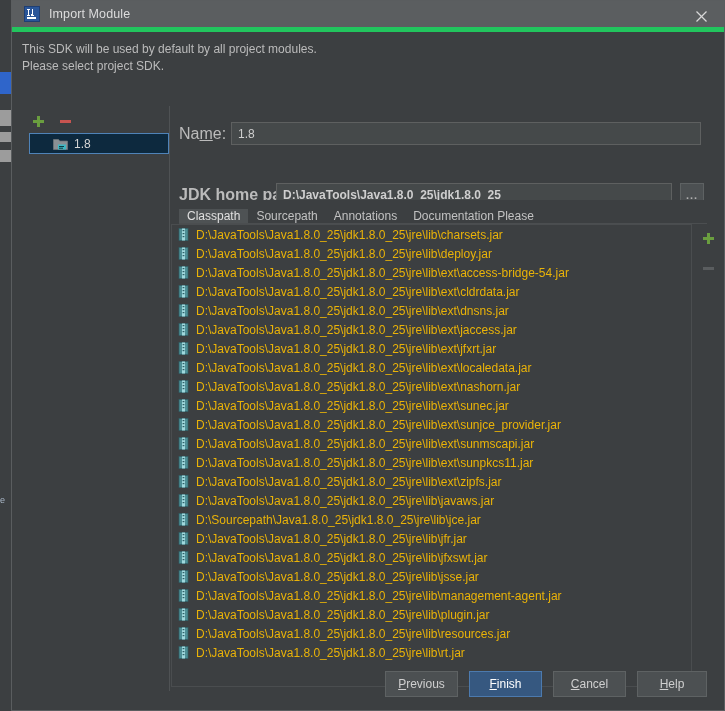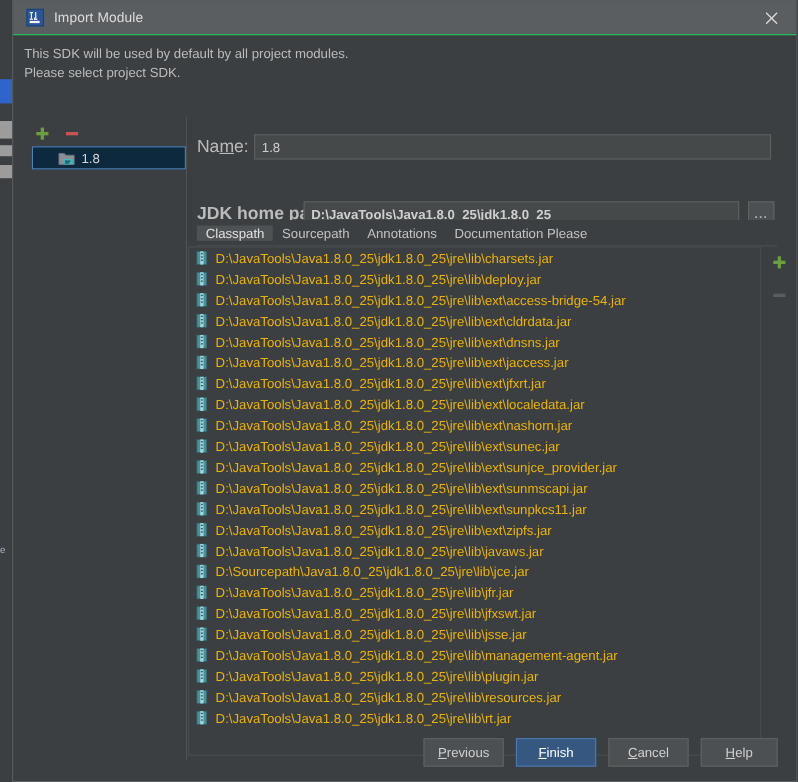--- a/index.html
+++ b/index.html
@@ -81,21 +81,21 @@
     background: #3c3f41;
     border: 1px solid #5a5d5f;
     box-sizing: border-box;
   }
 
   
   .titlebar {
     position: relative;
     height: 31px;
     background: #5b5e60;
-    border-bottom: 1px solid #22c55e;
+    border-bottom: 5px solid #22c55e;
     display: flex;
     align-items: center;
     box-sizing: border-box;
   }
   .app-icon {
     width: 16px; height: 16px;
     margin-left: 12px;
     background: #2a5699;
     border: 1px solid #1f3f73;
     box-sizing: border-box;
@@ -239,21 +239,21 @@
   }
 
   
   .tabs {
     position: absolute;
     left: 167px;
     top: 168px;
     width: 528px;
     height: 23px;
     display: flex;
-    align-items: center;
+    align-items: flex-end;
     background: #3c3f41;
     border-bottom: 1px solid #4b4e50;
   }
   .tab {
     padding: 0 8px;
     display: flex;
     align-items: center;
     font-size: 12px;
     color: #c2c2c2;
     cursor: default;

